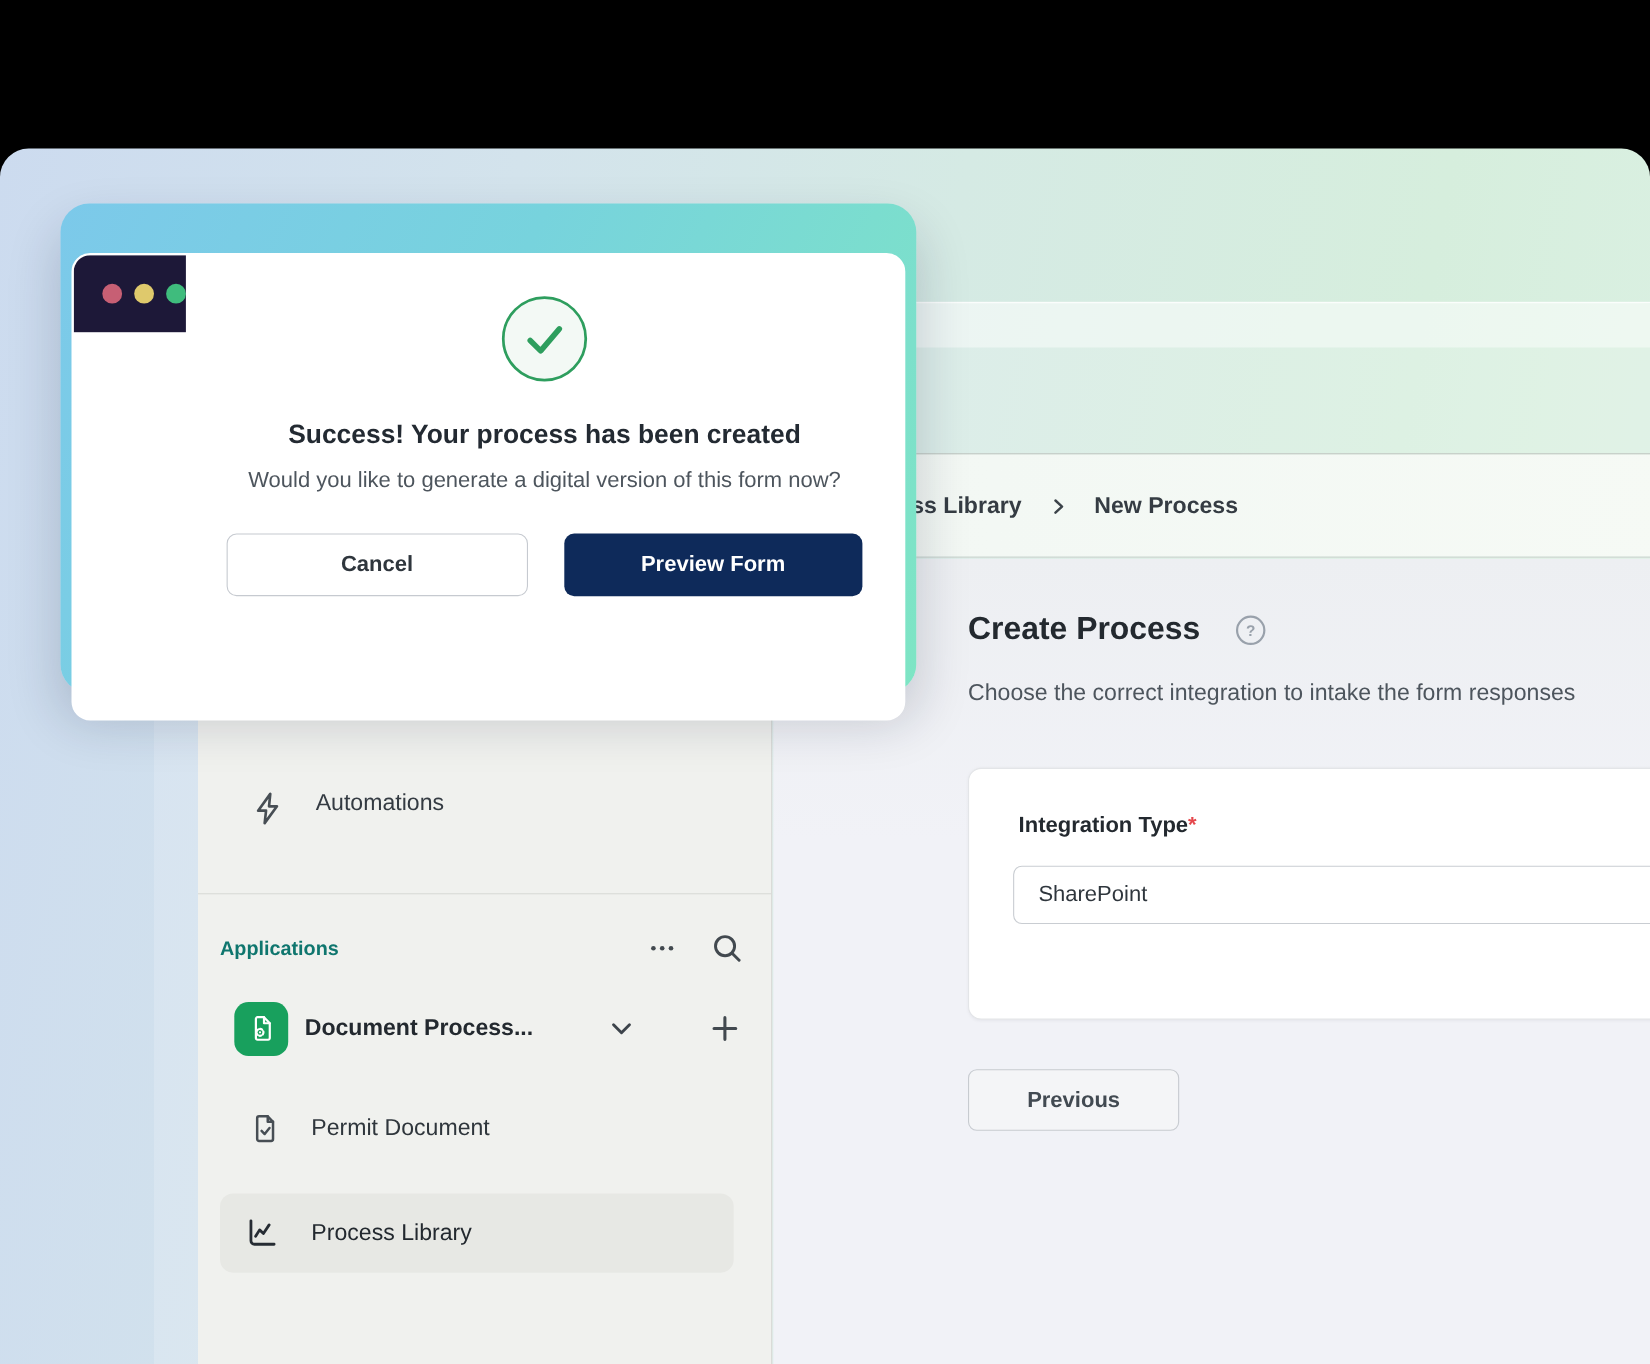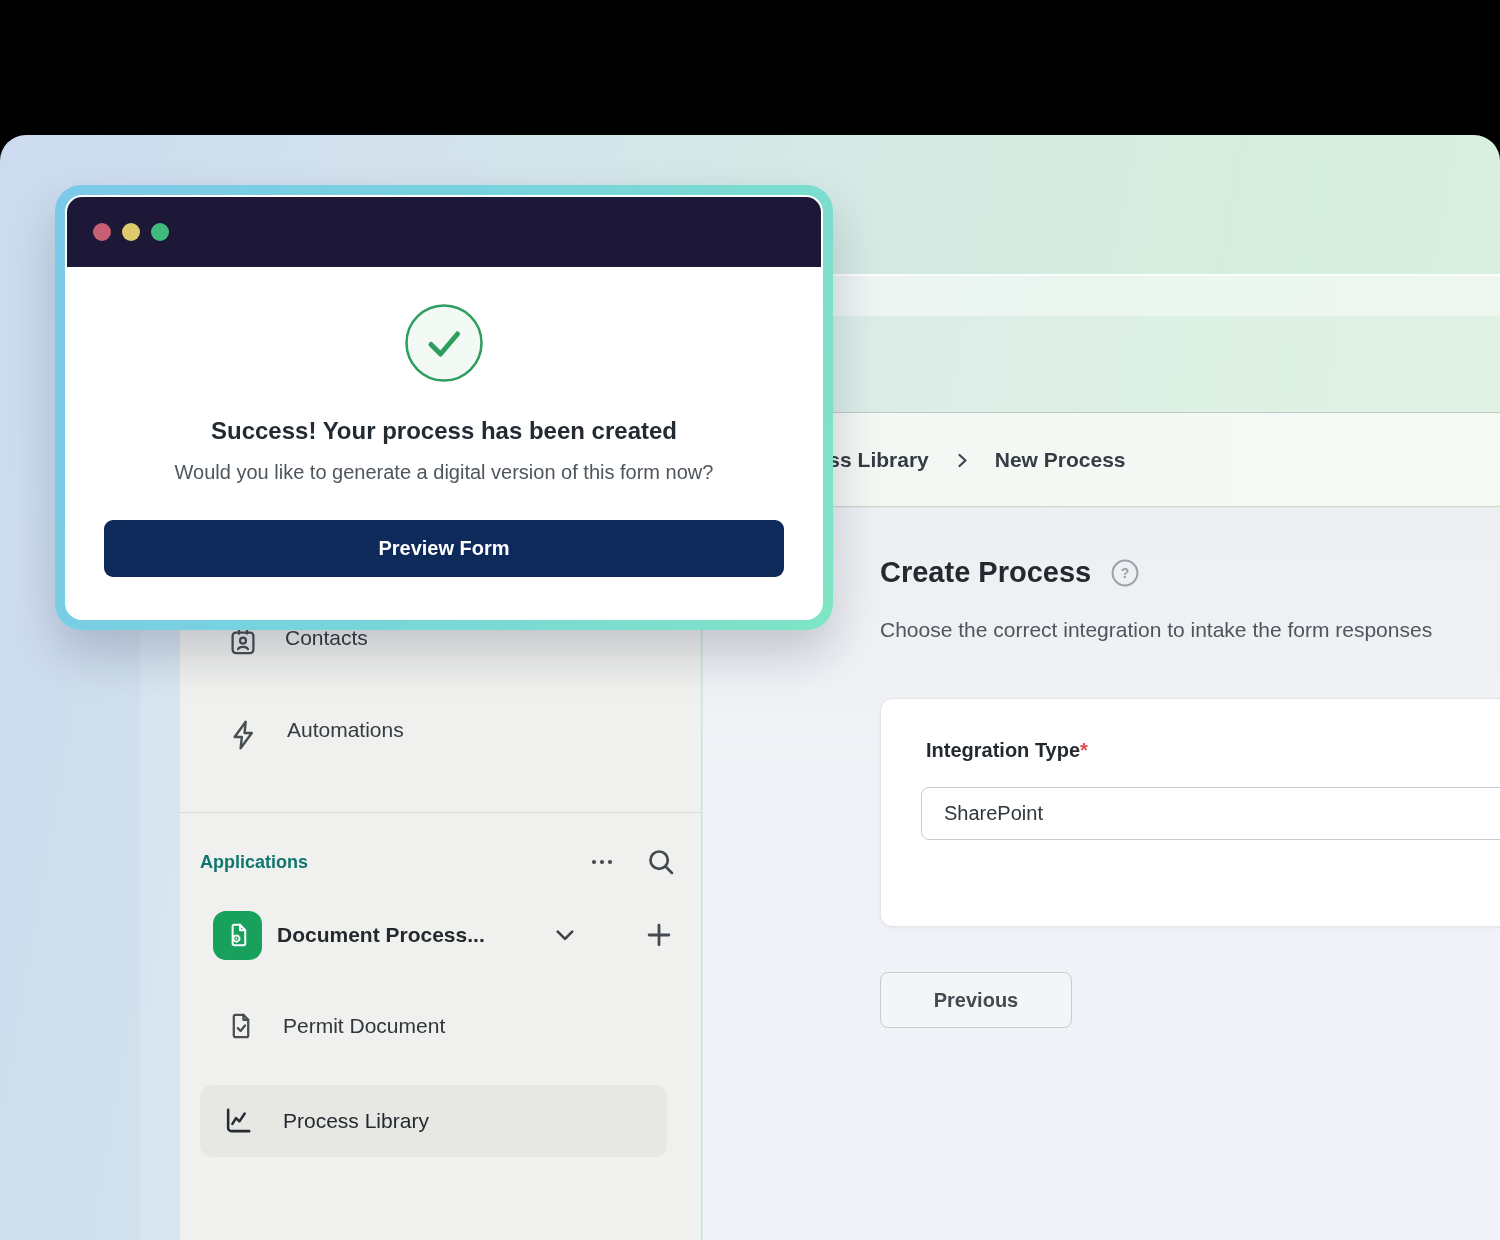--- a/index.html
+++ b/index.html
@@ -50,42 +50,42 @@
   .page-row .ic{margin-left:45px;color:#474e54;}
   .page-row .lbl{margin-left:26px;font-size:21px;}
   .selected-row{position:absolute;left:20px;right:34px;top:577px;height:72px;background:#e7e8e4;
                 border-radius:12px;display:flex;align-items:center;color:#23292f;}
   .selected-row .ic{margin-left:22px;color:#262c33;}
   .selected-row .lbl{margin-left:29px;font-size:21px;}
 
   
   .main{position:absolute;left:563px;right:0;top:0;bottom:0;
         background:linear-gradient(180deg,#edeff2 0%,#f1f2f7 35%);}
-  .page-title-row{position:absolute;left:177px;top:48px;display:flex;align-items:center;gap:20px;}
+  .page-title-row{position:absolute;left:177px;top:48px;display:flex;align-items:center;gap:32px;}
   .page-title{font-size:29px;font-weight:700;color:#23292f;margin:0;}
   .help-ic{color:#99a1ab;}
   .page-desc{position:absolute;left:177px;top:110px;font-size:21px;color:#4d555d;white-space:nowrap;}
   .card{position:absolute;left:177px;top:190px;width:690px;height:227px;background:#fff;
         border:1px solid #e3e5e8;border-radius:12px;box-shadow:0 1px 3px rgba(16,24,40,.05);}
   .field-label{position:absolute;left:45px;top:40px;font-size:20px;font-weight:700;color:#23292f;}
   .req{color:#e5484d;}
   .field-input{position:absolute;left:40px;top:88px;width:606px;height:53px;box-sizing:border-box;
                border:1px solid #c9cdd2;border-radius:8px;background:#fff;padding:0 22px;
                font-family:inherit;font-size:20px;color:#2f363d;outline:none;}
   .previous-btn{position:absolute;left:177px;top:464px;width:192px;height:56px;border-radius:8px;
                 border:1px solid #c7cbd0;background:#f4f5f7;font-family:inherit;
                 font-size:20px;font-weight:600;color:#424a52;cursor:pointer;}
 
   
   .modal-frame{position:absolute;left:55px;top:185px;width:778px;height:445px;box-sizing:border-box;
                padding:10px;border-radius:26px;
                background:linear-gradient(115deg,#7cc9ea 0%,#77d3dd 45%,#7ee5c4 100%);
                box-shadow:0 24px 48px rgba(15,25,55,.20);}
   .modal{width:100%;height:100%;box-sizing:border-box;background:#fff;border:2px solid #fff;
-         border-radius:17px;overflow:hidden;display:flex;flex-direction:column;}
+         border-radius:17px;overflow:hidden;display:flex;flex-direction:row;margin-top:35px;}
   .titlebar{height:70px;flex:none;background:#1d1838;display:flex;align-items:center;
             padding-left:26px;gap:11px;}
   .dot{width:18px;height:18px;border-radius:50%;}
   .dot-red{background:#c75f74;}
   .dot-yellow{background:#dfc96c;}
   .dot-green{background:#3fbc7d;}
   .modal-body{flex:1;display:flex;flex-direction:column;align-items:center;}
   .check-badge{margin-top:36px;}
   .modal-title{margin:34px 0 0;font-size:24px;font-weight:700;color:#232a32;}
   .modal-sub{margin:16px 0 0;font-size:20px;color:#4d555d;}
@@ -242,19 +242,20 @@
       <div class="modal-body">
         <span class="check-badge">
           <svg width="80" height="80" viewBox="0 0 80 80">
             <circle cx="40" cy="40" r="37.5" fill="#f3f9f5" stroke="#2e9e5e" stroke-width="2.5"></circle>
             <path d="M27 41.5 36.5 51 53.5 31" fill="none" stroke="#2e9e5e" stroke-width="5" stroke-linecap="round" stroke-linejoin="round"></path>
           </svg>
         </span>
         <h2 class="modal-title">Success! Your process has been created</h2>
         <p class="modal-sub">Would you like to generate a digital version of this form now?</p>
         <div class="btn-row">
+          <button class="btn btn-cancel">Cancel</button>
           <button class="btn btn-primary">Preview Form</button>
         </div>
       </div>
     </div>
   </div>
 
 </div>
 
 </body></html>

